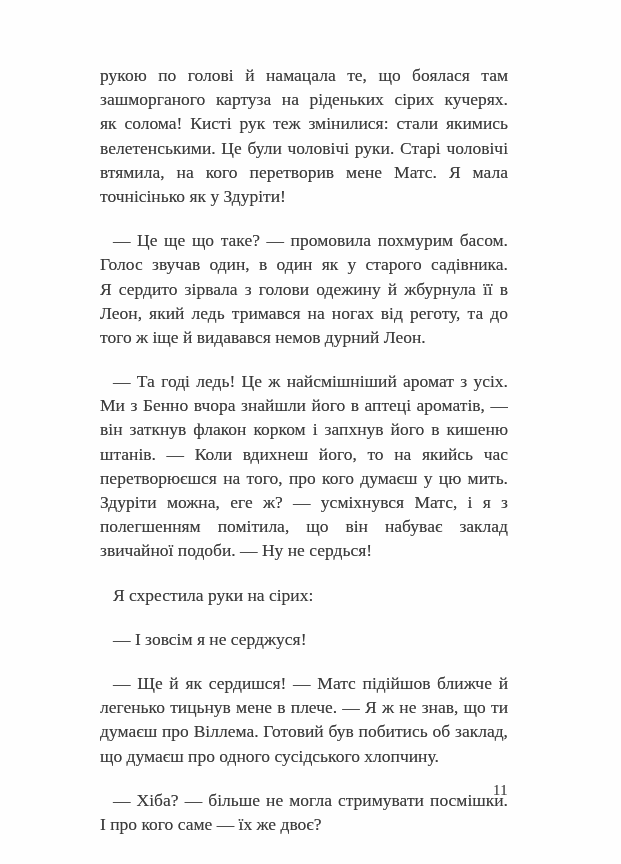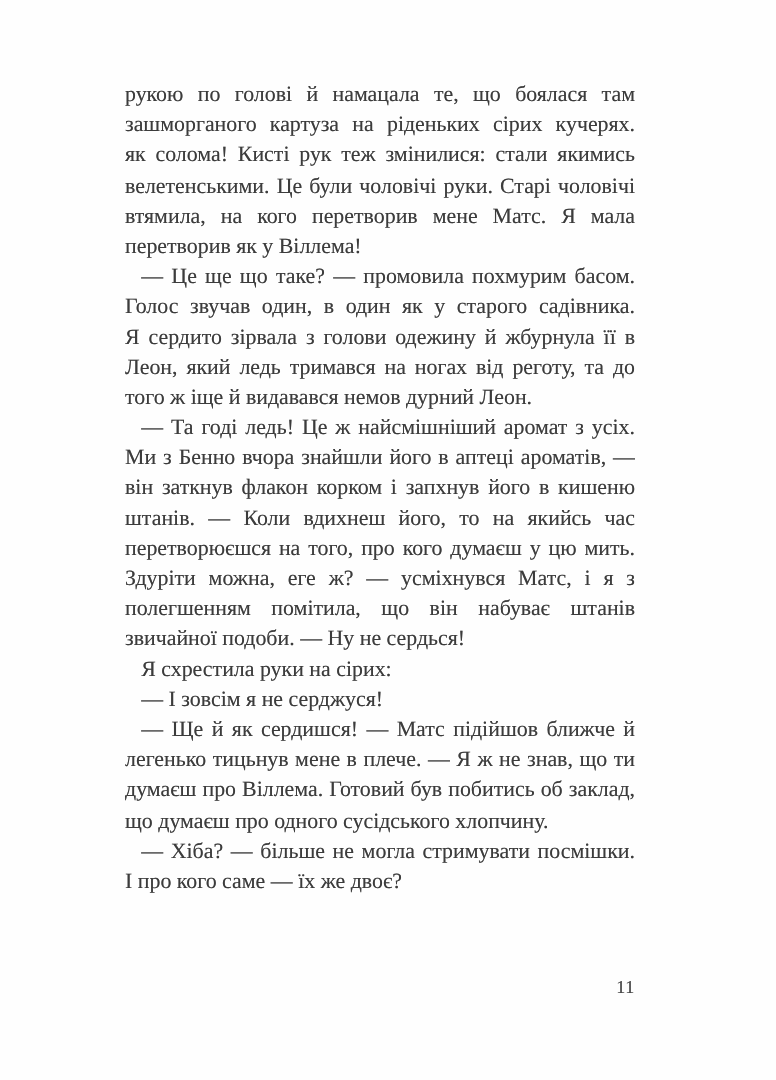--- a/index.html
+++ b/index.html
@@ -31,20 +31,21 @@
     font-size: 17.5px;
     color: #3c3c3c;
     text-align: justify;
     text-align-last: justify;
     overflow: hidden;
     white-space: normal;
     text-shadow: 0 0 0.4px rgba(70,70,70,0.55);
   }
   .line.ind {
     text-indent: 13px;
+    margin-top: 20px;
   }
   .line.last {
     text-align-last: left;
   }
   .pagenum {
     position: absolute;
     left: 100px;
     top: 782px;
     width: 408px;
     text-align: right;
@@ -59,39 +60,39 @@
 
 <div class="sheet">
   <div class="text-block">
 
     <div class="para">
       <div class="line">рукою по голові й намацала те, що боялася там знайти:</div>
       <div class="line">зашморганого картуза на ріденьких сірих кучерях.</div>
       <div class="line">як солома! Кисті рук теж змінилися: стали якимись</div>
       <div class="line">велетенськими. Це були чоловічі руки. Старі чоловічі</div>
       <div class="line">втямила, на кого перетворив мене Матс. Я мала вигляд</div>
-      <div class="line last">перетворив як у Віллема!</div>
+      <div class="line last">точнісінько як у Здуріти!</div>
     </div>
 
     <div class="para">
       <div class="line ind">— Це ще що таке? — промовила похмурим басом.</div>
       <div class="line">Голос звучав один, в один як у старого садівника.</div>
       <div class="line">Я сердито зірвала з голови одежину й жбурнула її в</div>
       <div class="line">Леон, який ледь тримався на ногах від реготу, та до</div>
       <div class="line last">того ж іще й видавався немов дурний Леон.</div>
     </div>
 
     <div class="para">
       <div class="line ind">— Та годі ледь! Це ж найсмішніший аромат з усіх.</div>
       <div class="line">Ми з Бенно вчора знайшли його в аптеці ароматів, —</div>
       <div class="line">він заткнув флакон корком і запхнув його в кишеню</div>
       <div class="line">штанів. — Коли вдихнеш його, то на якийсь час</div>
       <div class="line">перетворюєшся на того, про кого думаєш у цю мить.</div>
       <div class="line">Здуріти можна, еге ж? — усміхнувся Матс, і я з</div>
-      <div class="line">полегшенням помітила, що він набуває штанів</div>
+      <div class="line">полегшенням помітила, що він набуває заклад</div>
       <div class="line last">звичайної подоби. — Ну не сердься!</div>
     </div>
 
     <div class="para">
       <div class="line ind last">Я схрестила руки на сірих:</div>
     </div>
 
     <div class="para">
       <div class="line ind last">— І зовсім я не серджуся!</div>
     </div>

